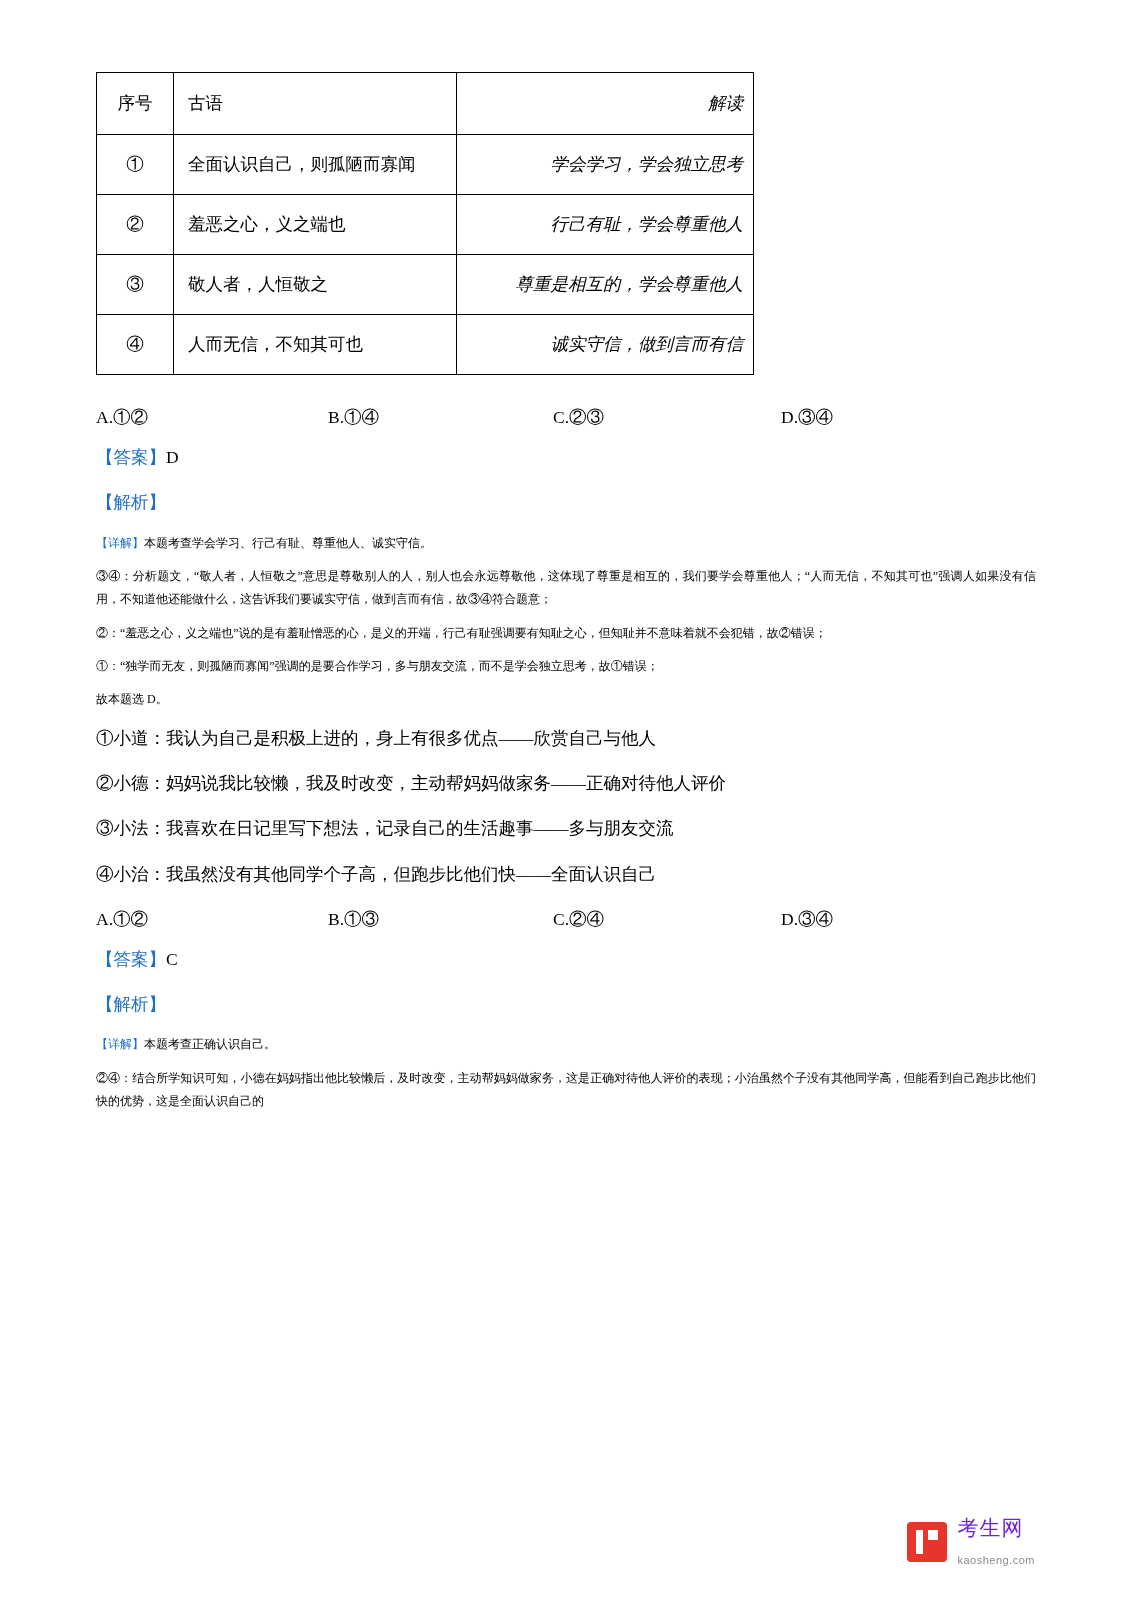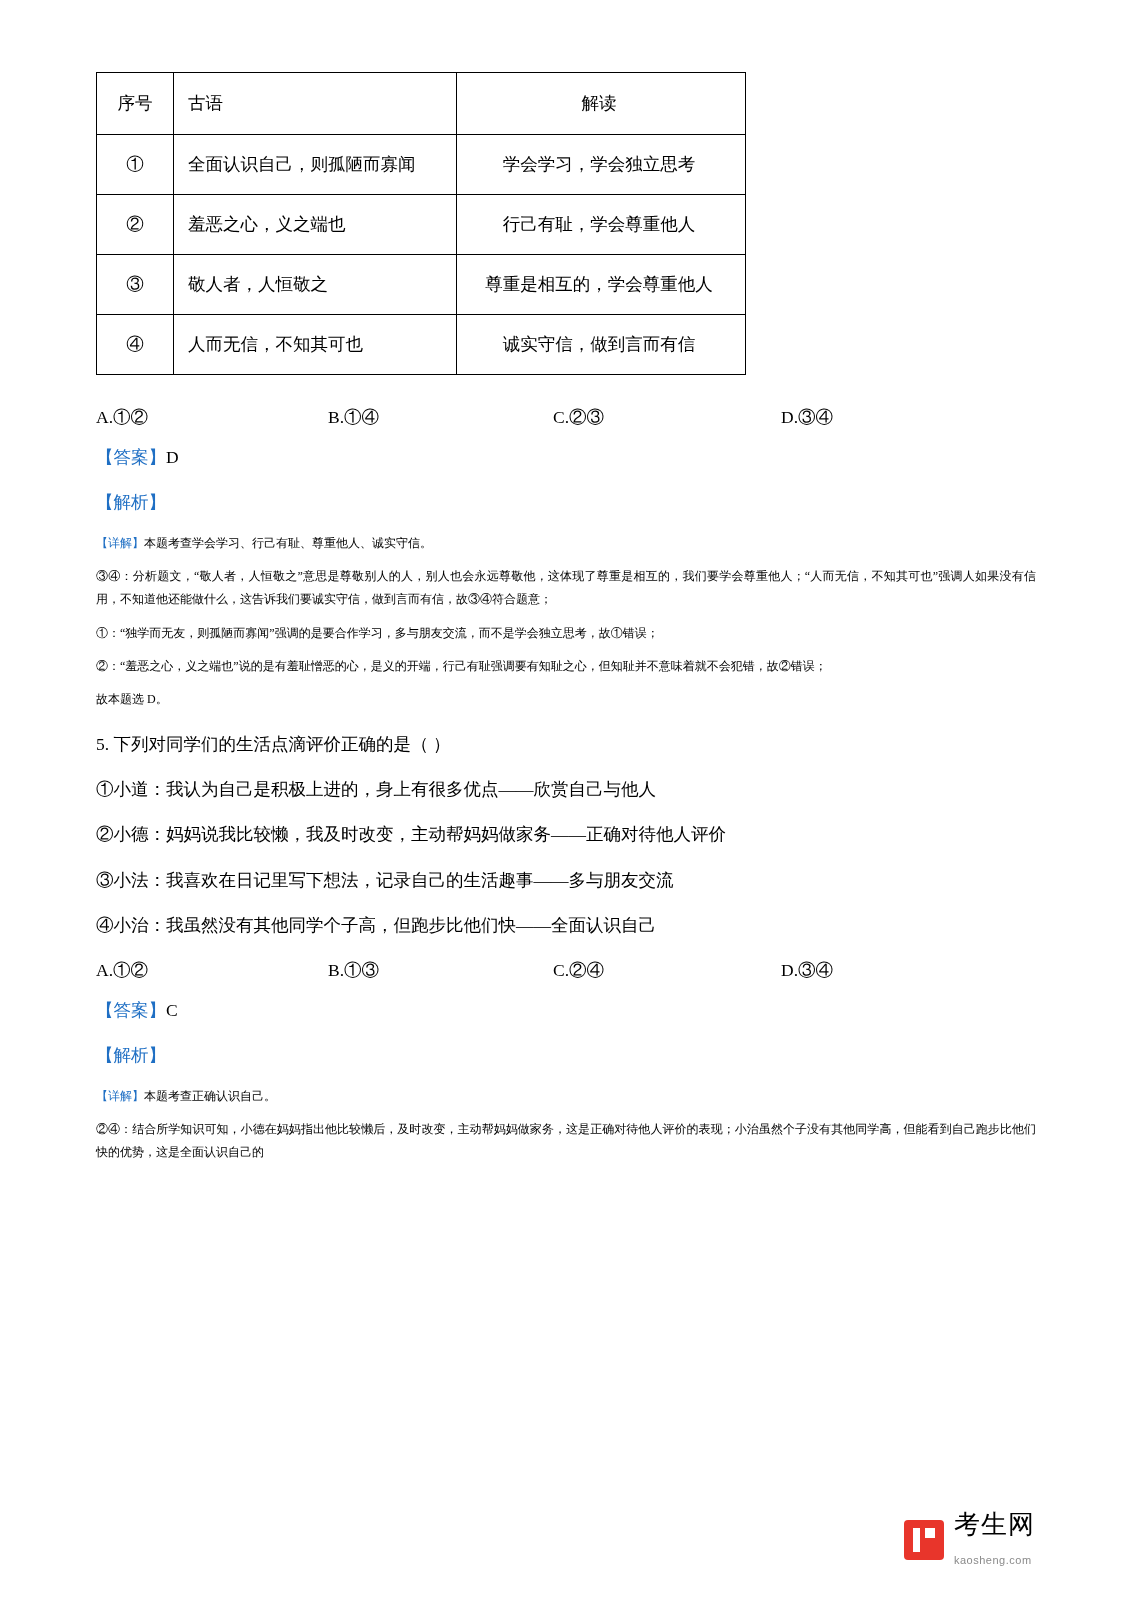--- a/index.html
+++ b/index.html
@@ -39,21 +39,21 @@
   table.quote-table td {
     border: 1px solid #000000;
     font-size: 17.5px;
     line-height: 1.5;
     padding: 12px 10px 13px 10px;
     vertical-align: middle;
     font-family: "Liberation Serif", "DejaVu Serif", serif;
   }
   table.quote-table td.c0 { width: 56px; text-align: center; }
   table.quote-table td.c1 { width: 258px; text-align: left; padding-left: 14px;}
-  table.quote-table td.c2 { width: 272px; text-align: center; padding-left: 6px;}
+  table.quote-table td.c2 { width: 272px; text-align: right; padding-left: 14px; font-style: italic;}
   table.quote-table tr.head td { height: 36px; }
   table.quote-table tr.body td { height: 34px; }
 
   
   p.para {
     font-size: 12px;
     line-height: 1.95;
     margin: 0 0 10px 0;
     text-align: justify;
     text-justify: inter-ideograph;
@@ -122,23 +122,23 @@
     left: 21px; top: 8px;
     width: 10px; height: 10px;
     background: #ffffff;
   }
   .logo-text {
     display: flex;
     flex-direction: column;
     line-height: 1;
   }
   .logo-cn {
-    font-size: 26px;
-    color: #000000;
-    font-family: Liberation Mono, monospace;
+    font-size: 21px;
+    color: #6d28d9;
+    font-family: Liberation Serif, serif;
     letter-spacing: 1px;
   }
   .logo-en {
     font-size: 11px;
     color: #8a8a8a;
     font-family: "Liberation Sans", sans-serif;
     margin-top: 16px;
     letter-spacing: 0.5px;
   }
 </style>
@@ -185,25 +185,24 @@
       <span class="opt o4">D.③④</span>
     </div>
 
     <p class="ans-line"><span class="tag">【答案】</span><span>D</span></p>
 
     <p class="ans-line"><span class="tag">【解析】</span></p>
 
     <p class="para"><span class="tag">【详解】</span><span>本题考查学会学习、行己有耻、尊重他人、诚实守信。</span></p>
 
     <p class="para">③④：分析题文，“敬人者，人恒敬之”意思是尊敬别人的人，别人也会永远尊敬他，这体现了尊重是相互的，我们要学会尊重他人；“人而无信，不知其可也”强调人如果没有信用，不知道他还能做什么，这告诉我们要诚实守信，做到言而有信，故③④符合题意；</p>
+    <p class="para">②：“羞恶之心，义之端也”说的是有羞耻憎恶的心，是义的开端，行己有耻强调要有知耻之心，但知耻并不意味着就不会犯错，故②错误；</p>
     <p class="para">①：“独学而无友，则孤陋而寡闻”强调的是要合作学习，多与朋友交流，而不是学会独立思考，故①错误；</p>
-    <p class="para">②：“羞恶之心，义之端也”说的是有羞耻憎恶的心，是义的开端，行己有耻强调要有知耻之心，但知耻并不意味着就不会犯错，故②错误；</p>
     <p class="para">故本题选 D。</p>
 
-    <p class="q-title"><span>5.</span> <span>下列对同学们的生活点滴评价正确的是（    ）</span></p>
 
     <p class="sub">①小道：我认为自己是积极上进的，身上有很多优点——欣赏自己与他人</p>
     <p class="sub">②小德：妈妈说我比较懒，我及时改变，主动帮妈妈做家务——正确对待他人评价</p>
     <p class="sub">③小法：我喜欢在日记里写下想法，记录自己的生活趣事——多与朋友交流</p>
     <p class="sub">④小治：我虽然没有其他同学个子高，但跑步比他们快——全面认识自己</p>
 
     <div class="opts">
       <span class="opt o1">A.①②</span>
       <span class="opt o2">B.①③</span>
       <span class="opt o3">C.②④</span>

